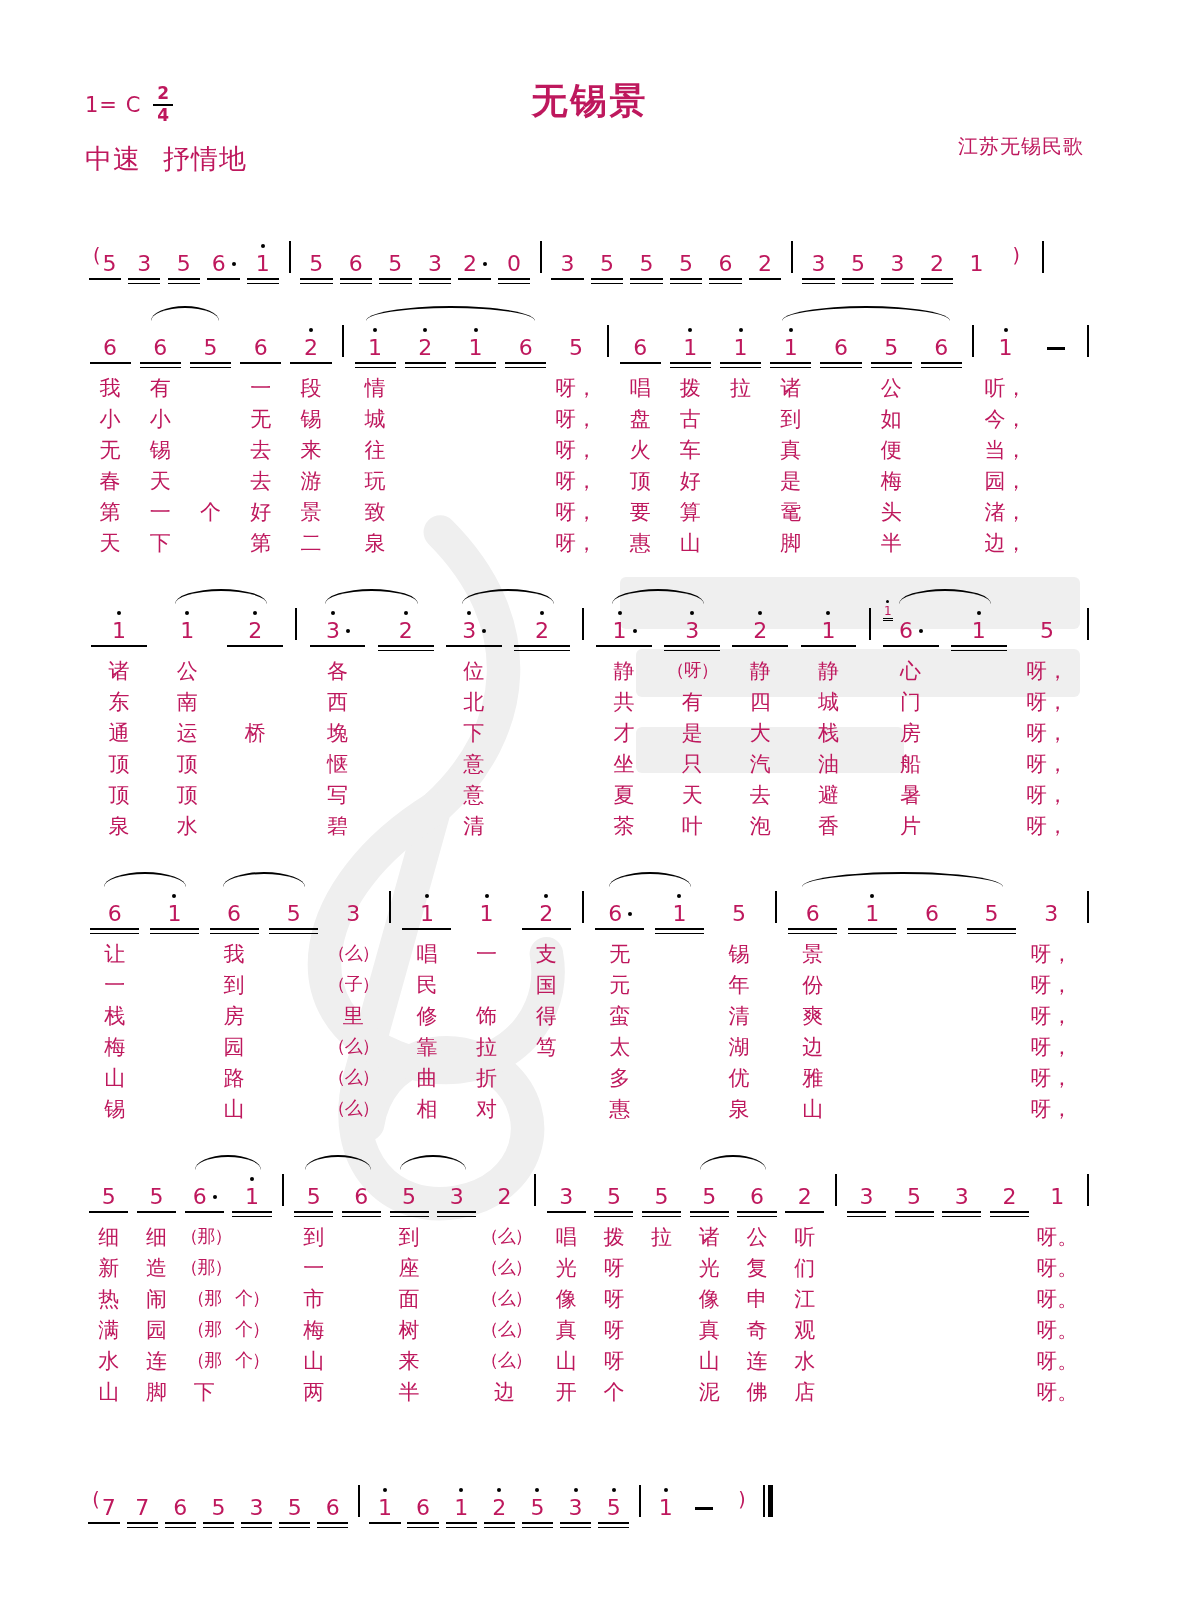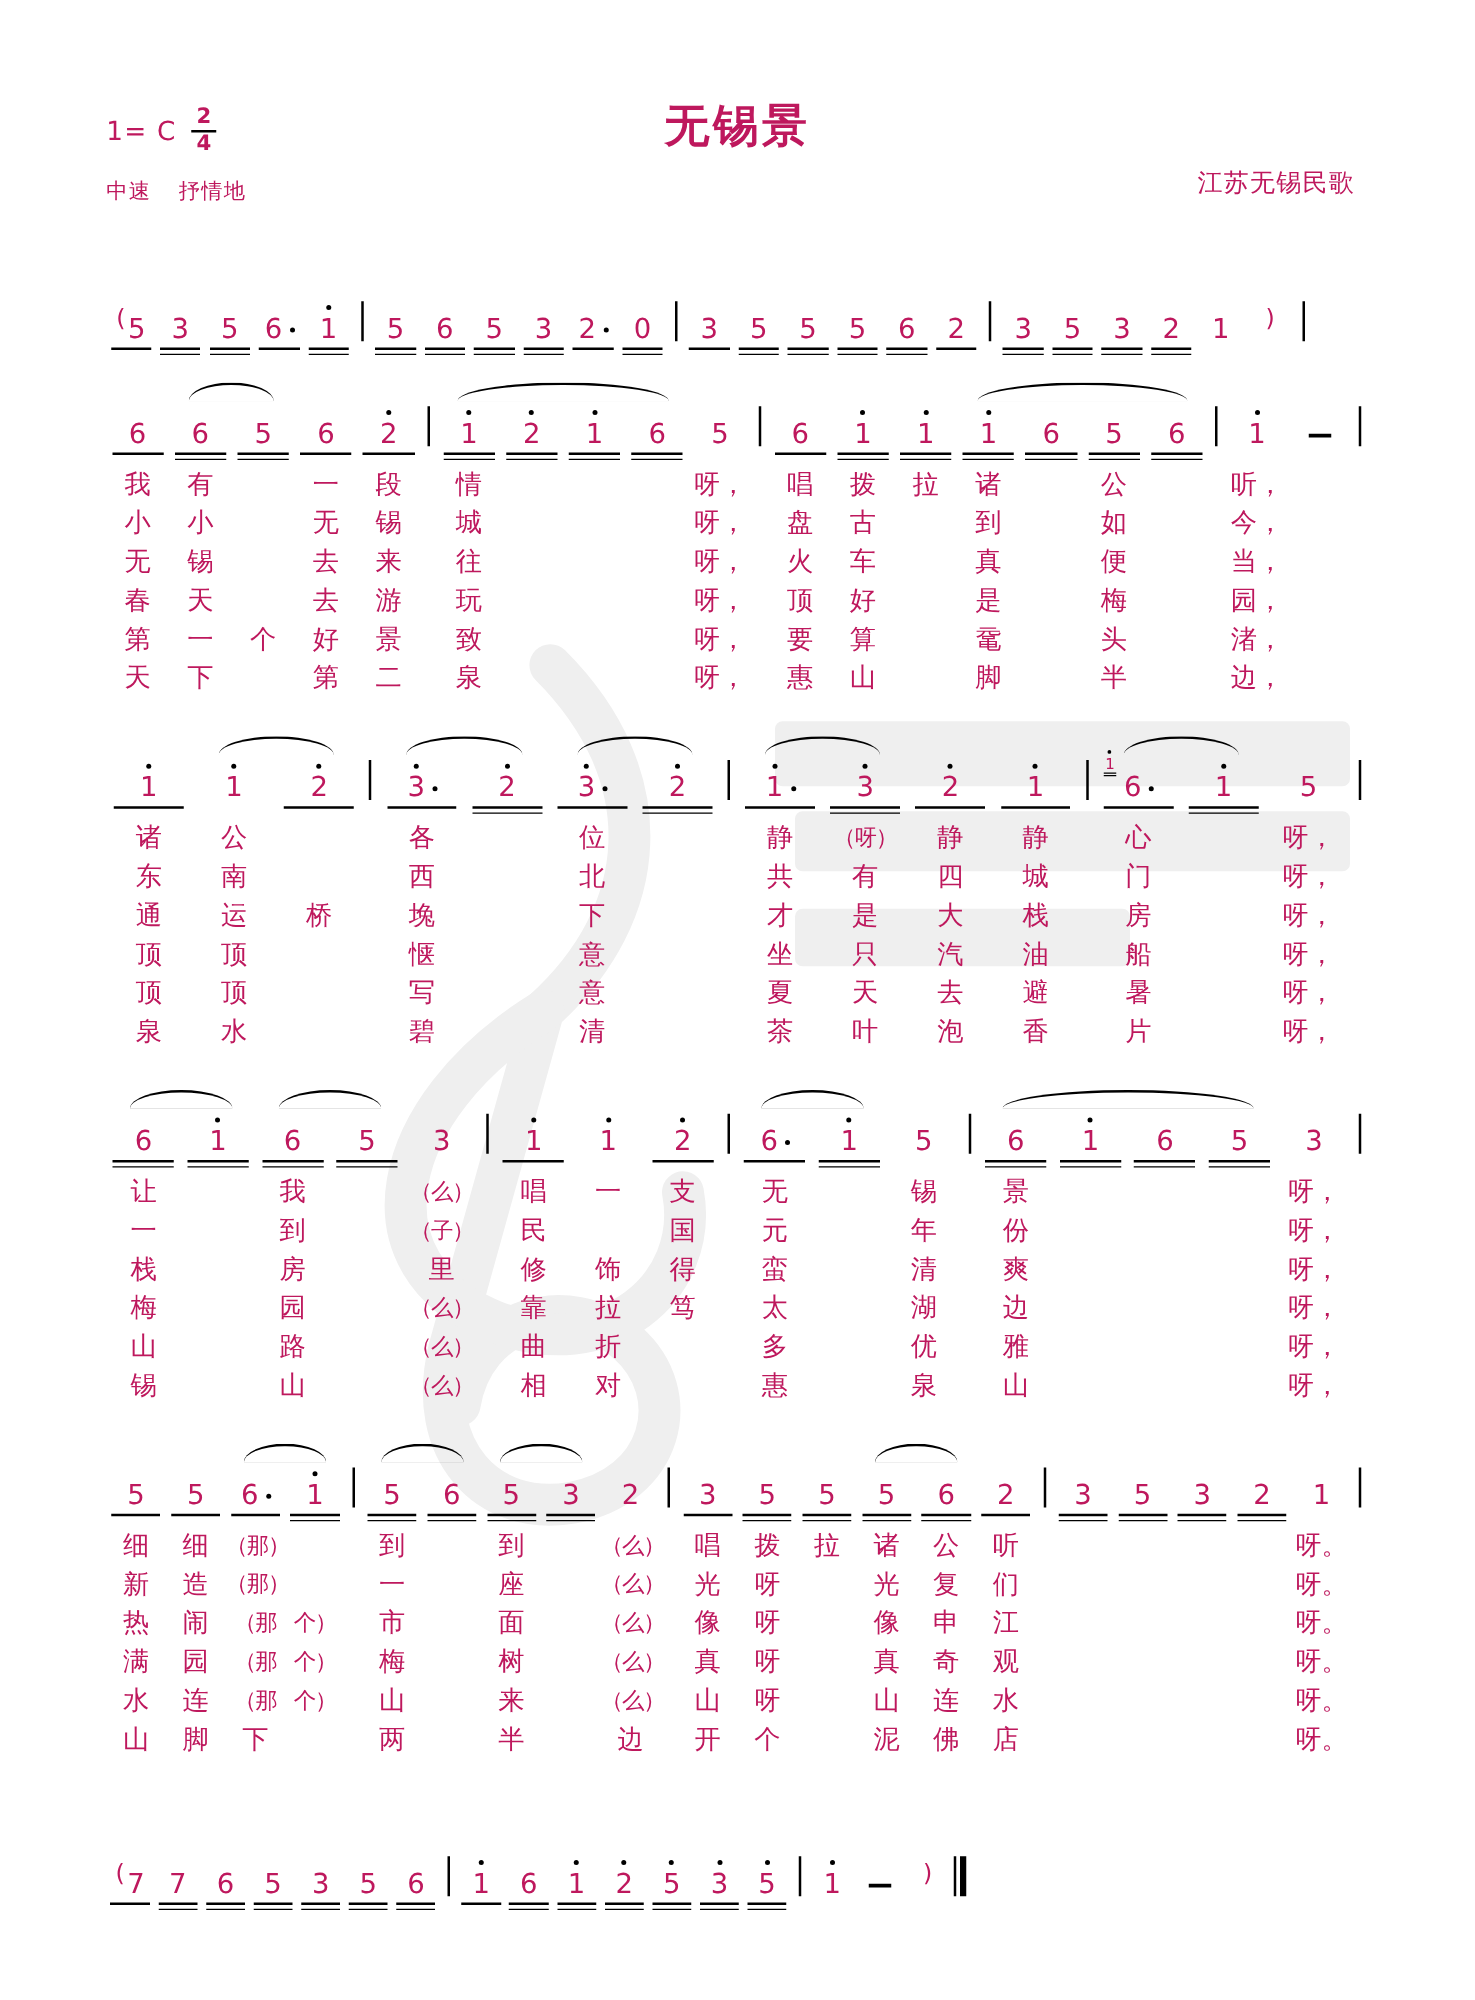--- a/index.html
+++ b/index.html
@@ -10,21 +10,21 @@
   .wmbar{position:absolute;background:#efefef;border-radius:6px;}
   
   .header{position:relative;z-index:1;height:128px;padding-top:40px;}
   .meta-left{position:absolute;left:85px;top:52px;font-size:21px;}
   .keyline{display:flex;align-items:center;}
   .keysig{font-family:"DejaVu Sans",sans-serif;letter-spacing:1px;}
   .frac{display:inline-block;margin-left:12px;text-align:center;font-weight:bold;
         font-size:17px;line-height:1.05;font-family:"DejaVu Sans",sans-serif;vertical-align:middle;}
   .frac .top{display:block;border-bottom:2px solid #000;padding:0 4px 1px;}
   .frac .bot{display:block;padding-top:1px;}
-  .tempoline{margin-top:16px;font-size:17px;letter-spacing:1px;}
+  .tempoline{margin-top:16px;font-size:27px;letter-spacing:1px;}
   .tempoline .sp{display:inline-block;width:22px;}
   .title{position:absolute;left:0;right:0;top:44px;margin:0;text-align:center;
          font-size:36px;font-weight:bold;letter-spacing:3px;}
   .source{position:absolute;right:96px;top:100px;font-size:20px;letter-spacing:1px;}
   
   .system{position:relative;z-index:1;display:flex;align-items:flex-start;padding-top:24px;}
   .sys-intro{margin:14px 0 0 85px;}
   .sys-vocal{margin:24px 0 0 85px;}
   .sys-coda{margin:52px 0 0 85px;}
   .notecol{flex:1 1 0;min-width:0;position:relative;text-align:center;}

